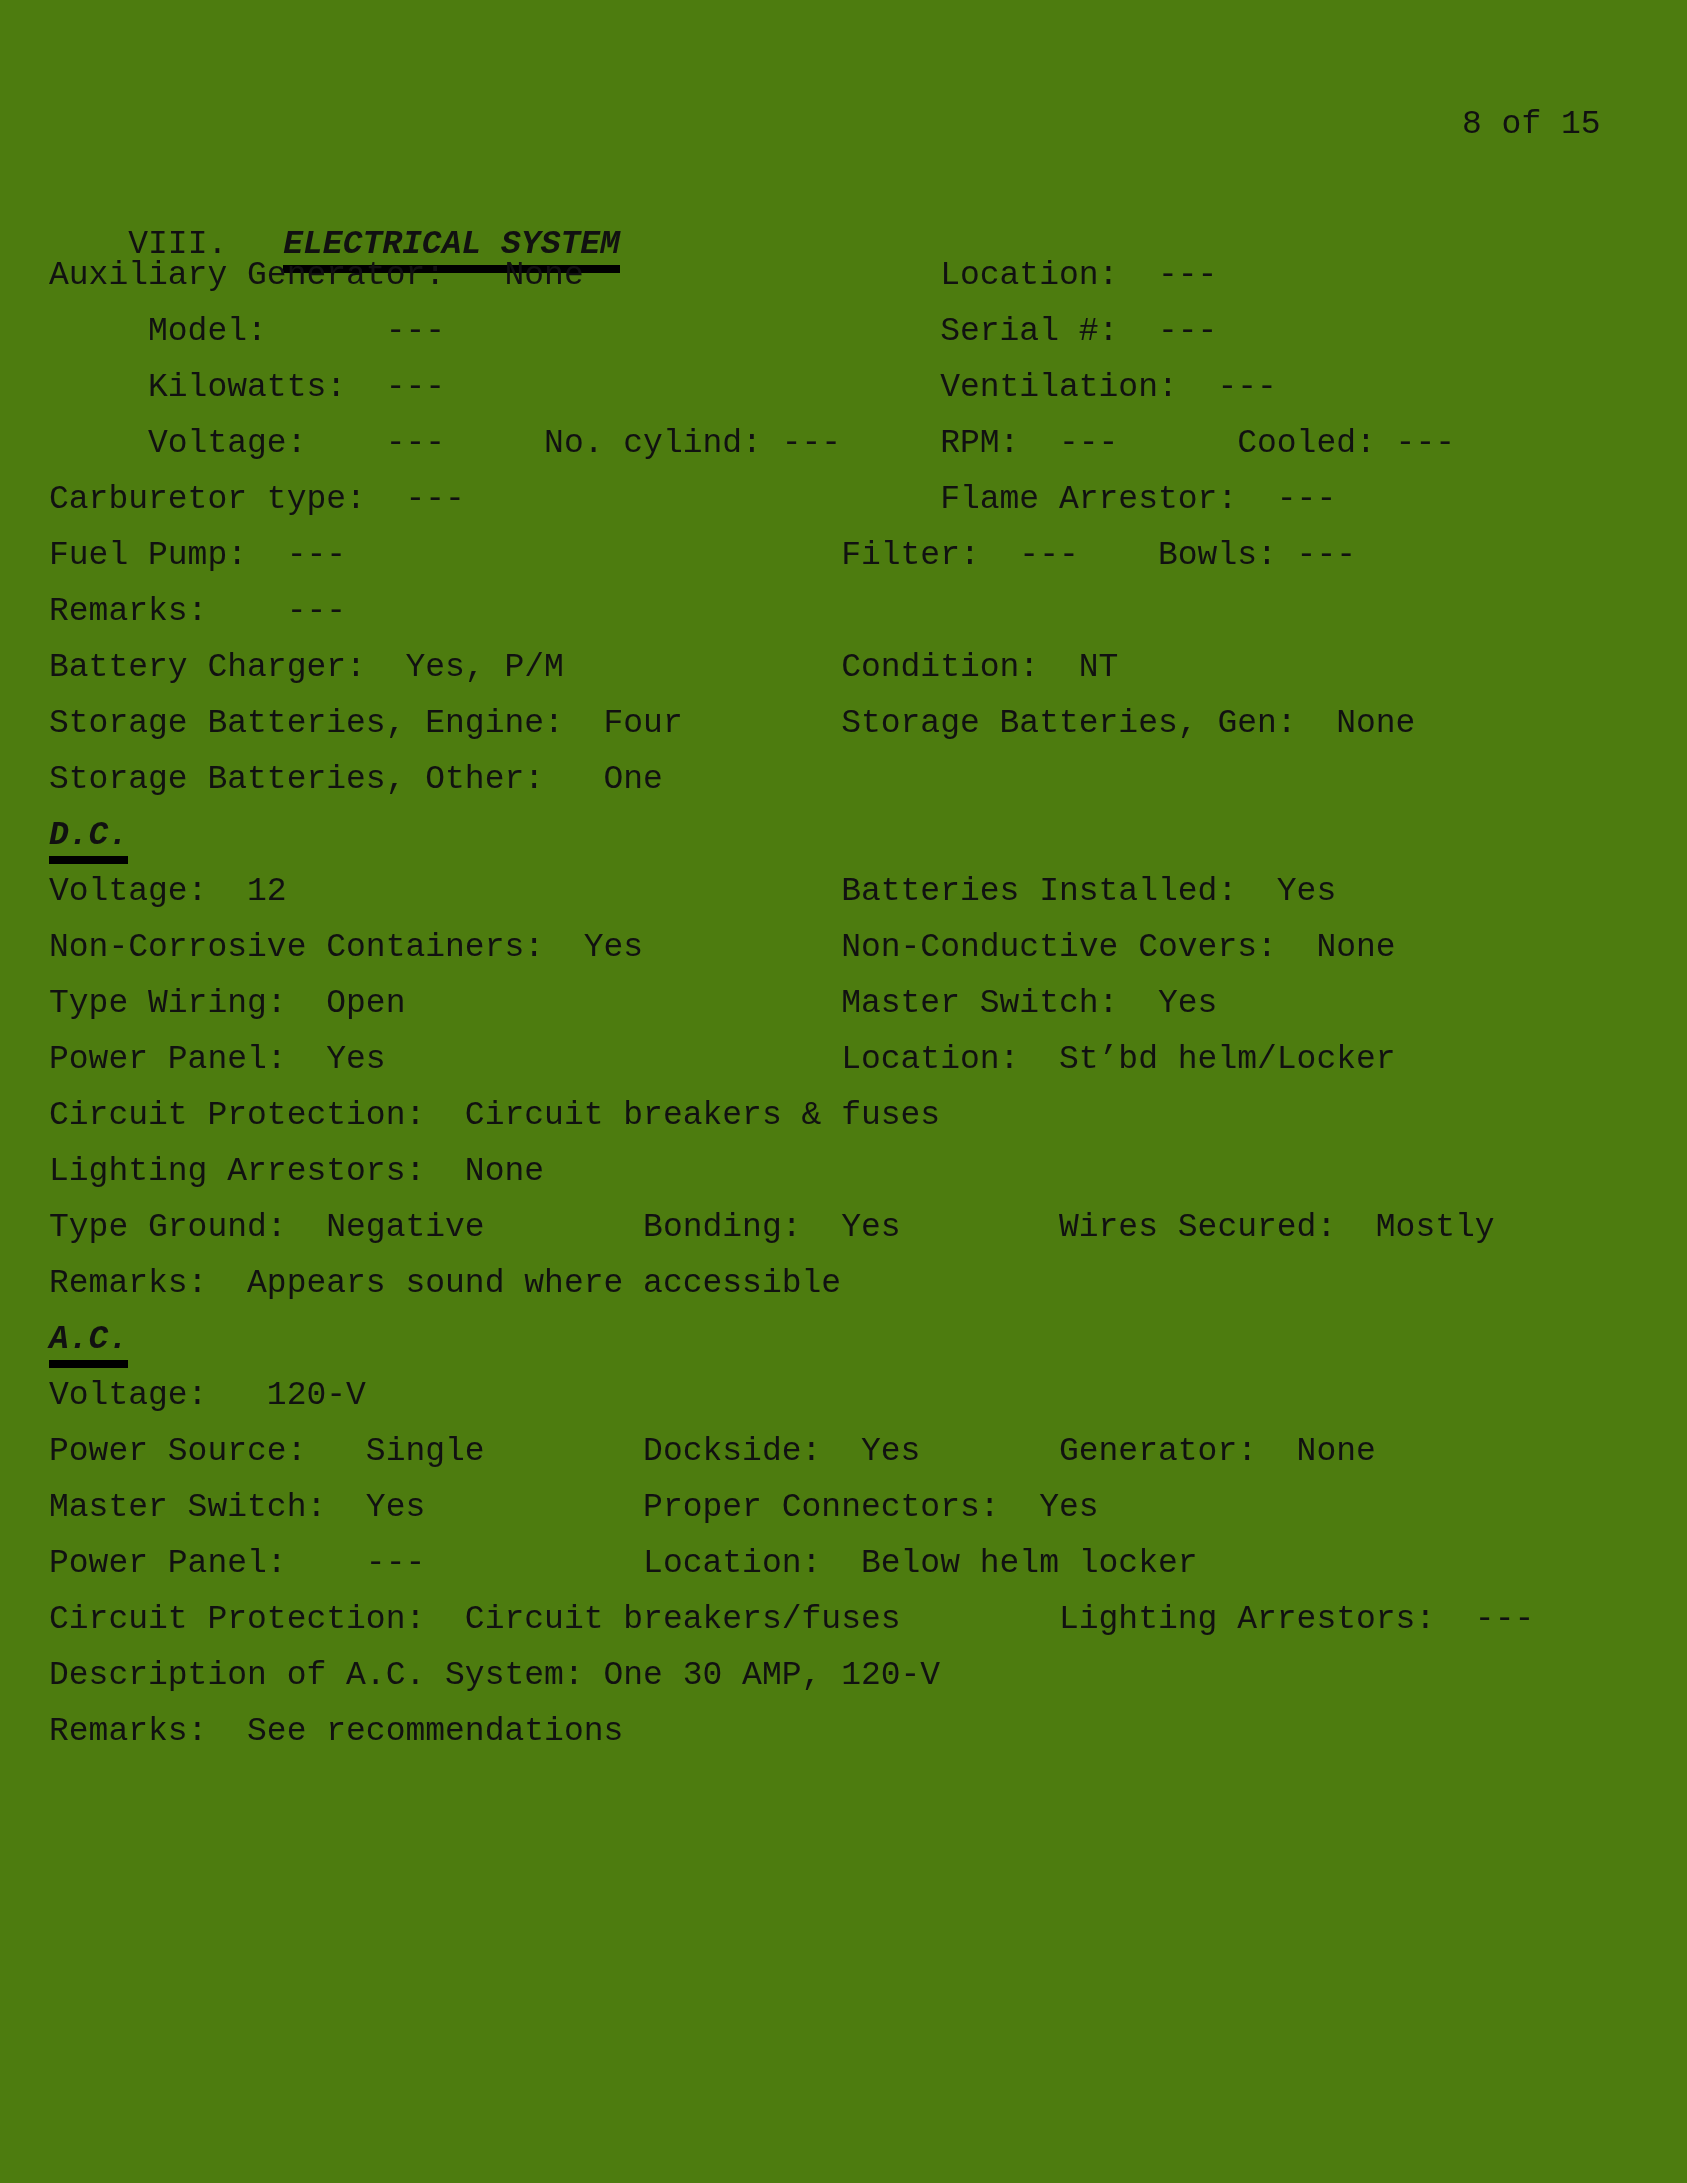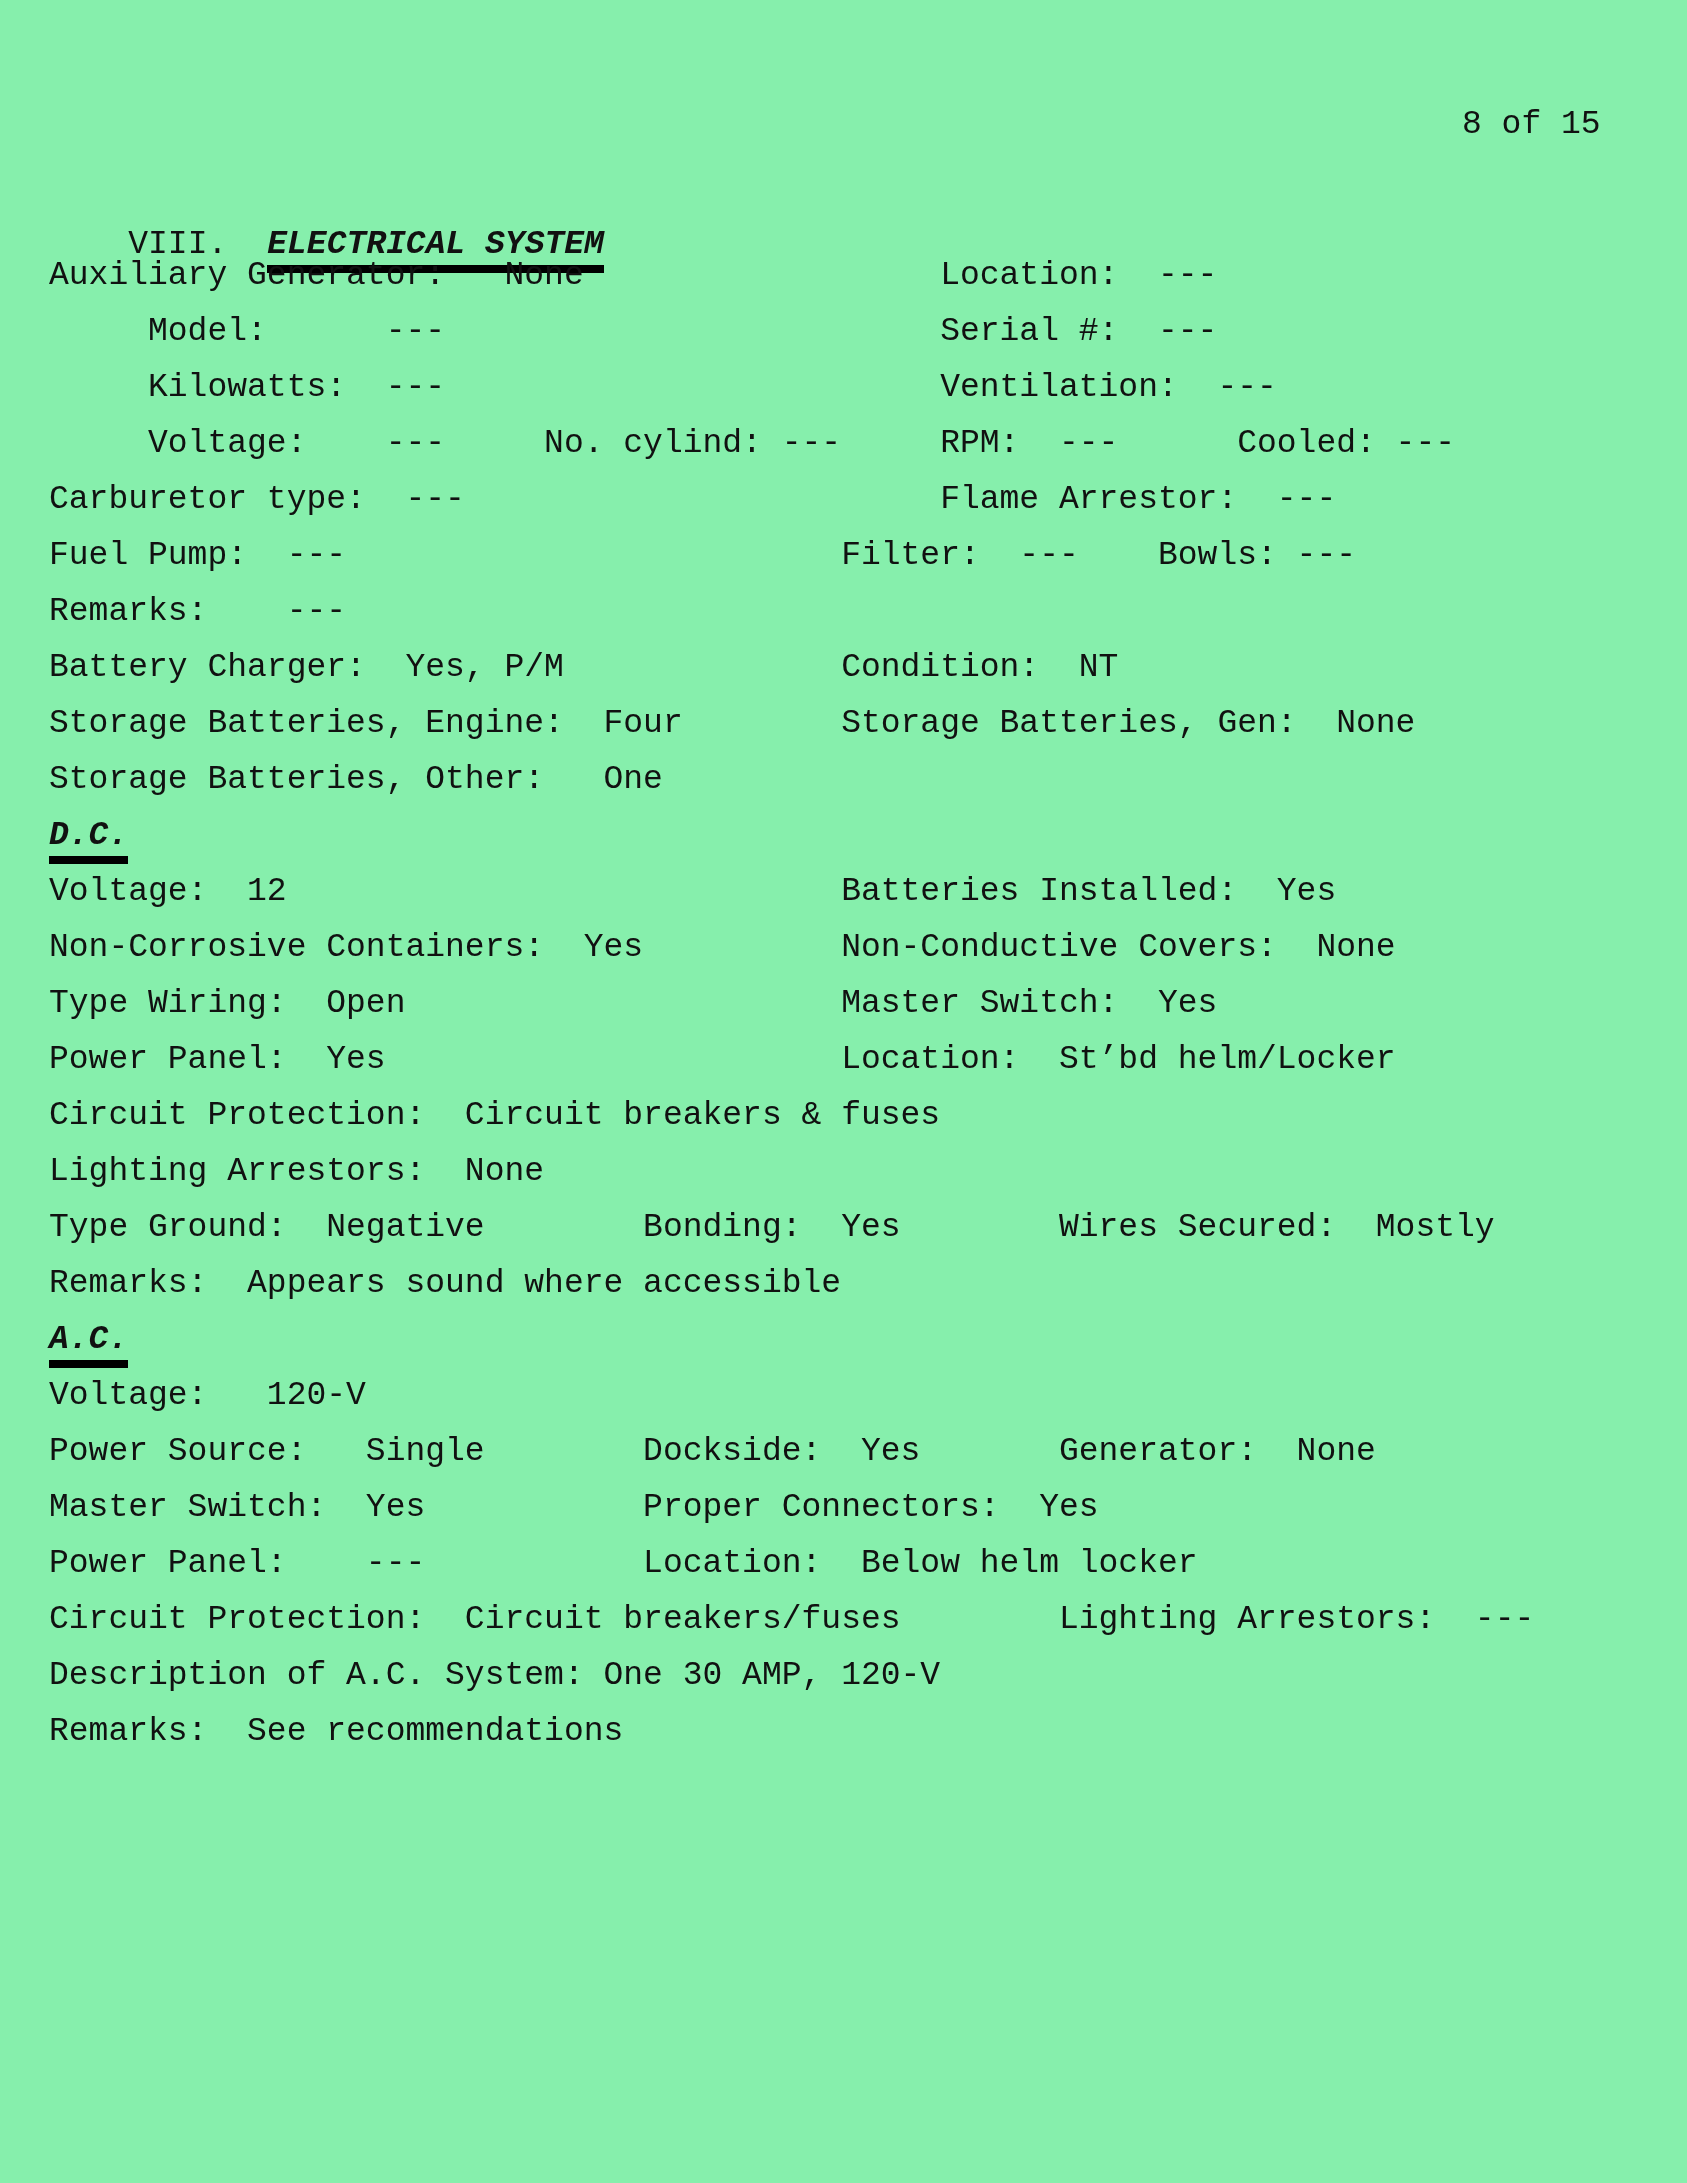--- a/index.html
+++ b/index.html
@@ -10,40 +10,40 @@
     width: 1687px;
     height: 2183px;
     background: #ffffff;
     position: relative;
     font-family: "Liberation Mono", "DejaVu Sans Mono", monospace;
     color: #111111;
   }
   .page {
     position: absolute;
     inset: 0;
-    background: #86efac;
+    background: #4d7c0f;
   }
   .page-number {
     position: absolute;
     top: 108px;
     left: 1462px;
     font-size: 33px;
     line-height: 34px;
     white-space: pre;
   }
   .title-line {
     position: absolute;
     top: 194px;
     left: 49px;
     font-size: 33px;
     line-height: 34px;
     white-space: pre;
   }
   .title-prefix {
-    margin-right: 40px; 
+    margin-right: 56px; 
   }
   .heading {
     font-weight: bold;
     border-bottom: 8.6px solid #000000;
     padding-bottom: 2px;
     font-style: italic;
   }
   .lines {
     position: absolute;
     left: 49px;

